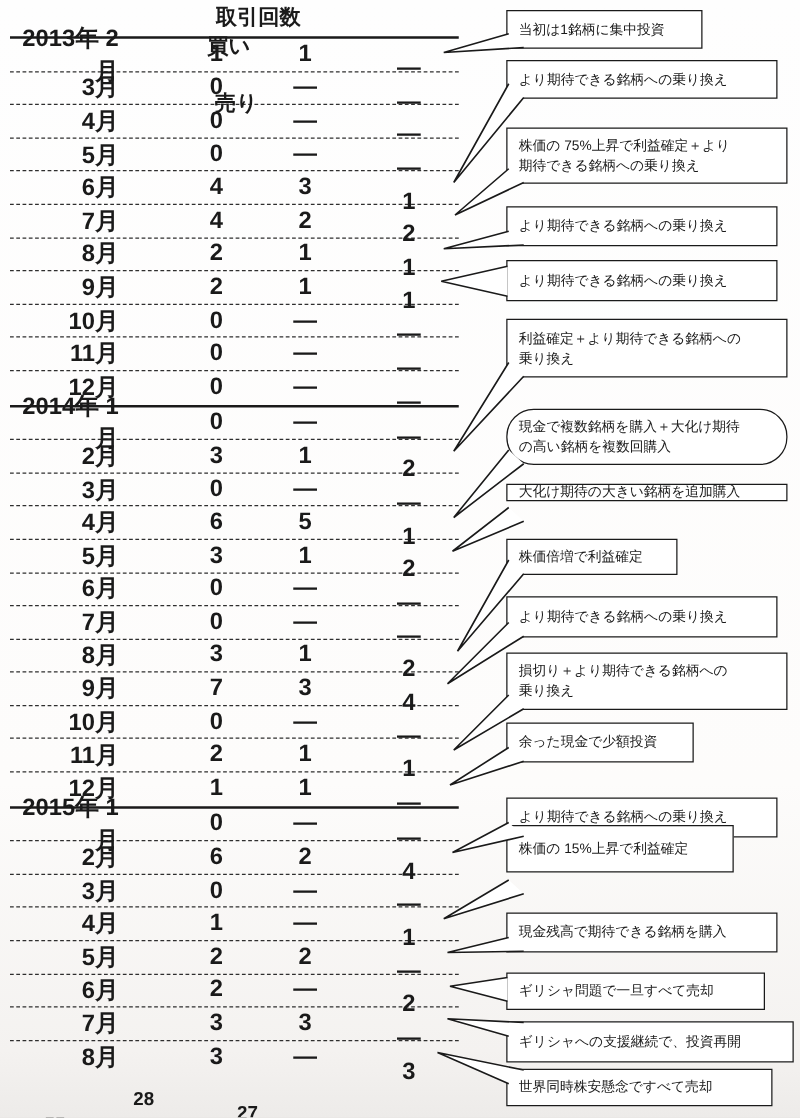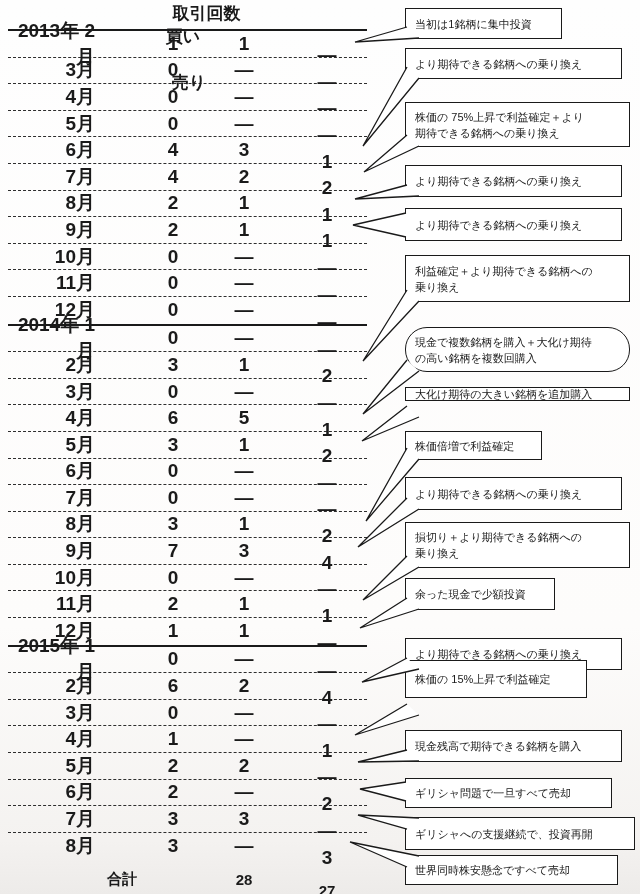--- a/index.html
+++ b/index.html
@@ -237,21 +237,20 @@
           <div class="row">
             <div class="c-month">8月</div>
             <div class="c-trades">3</div>
             <div class="c-buy">—</div>
             <div class="c-sell">3</div>
           </div>
         </div>
       </div>
 
     <div class="trow">
-      <div class="c-month">合計</div>
       <div class="c-trades">55</div>
       <div class="c-buy">28</div>
       <div class="c-sell">27</div>
     </div>
   </div>
 
   <div class="ann-layer">
       <div class="callout" style="left: 405px; top: 8px; width: 157px; height: 31px;"><span>当初は1銘柄に集中投資</span></div>
       <div class="callout" style="left: 405px; top: 48px; width: 217px; height: 31px;"><span>より期待できる銘柄への乗り換え</span></div>
       <div class="callout" style="left: 405px; top: 102px; width: 225px; height: 45px;"><span>株価の 75%上昇で利益確定＋より

